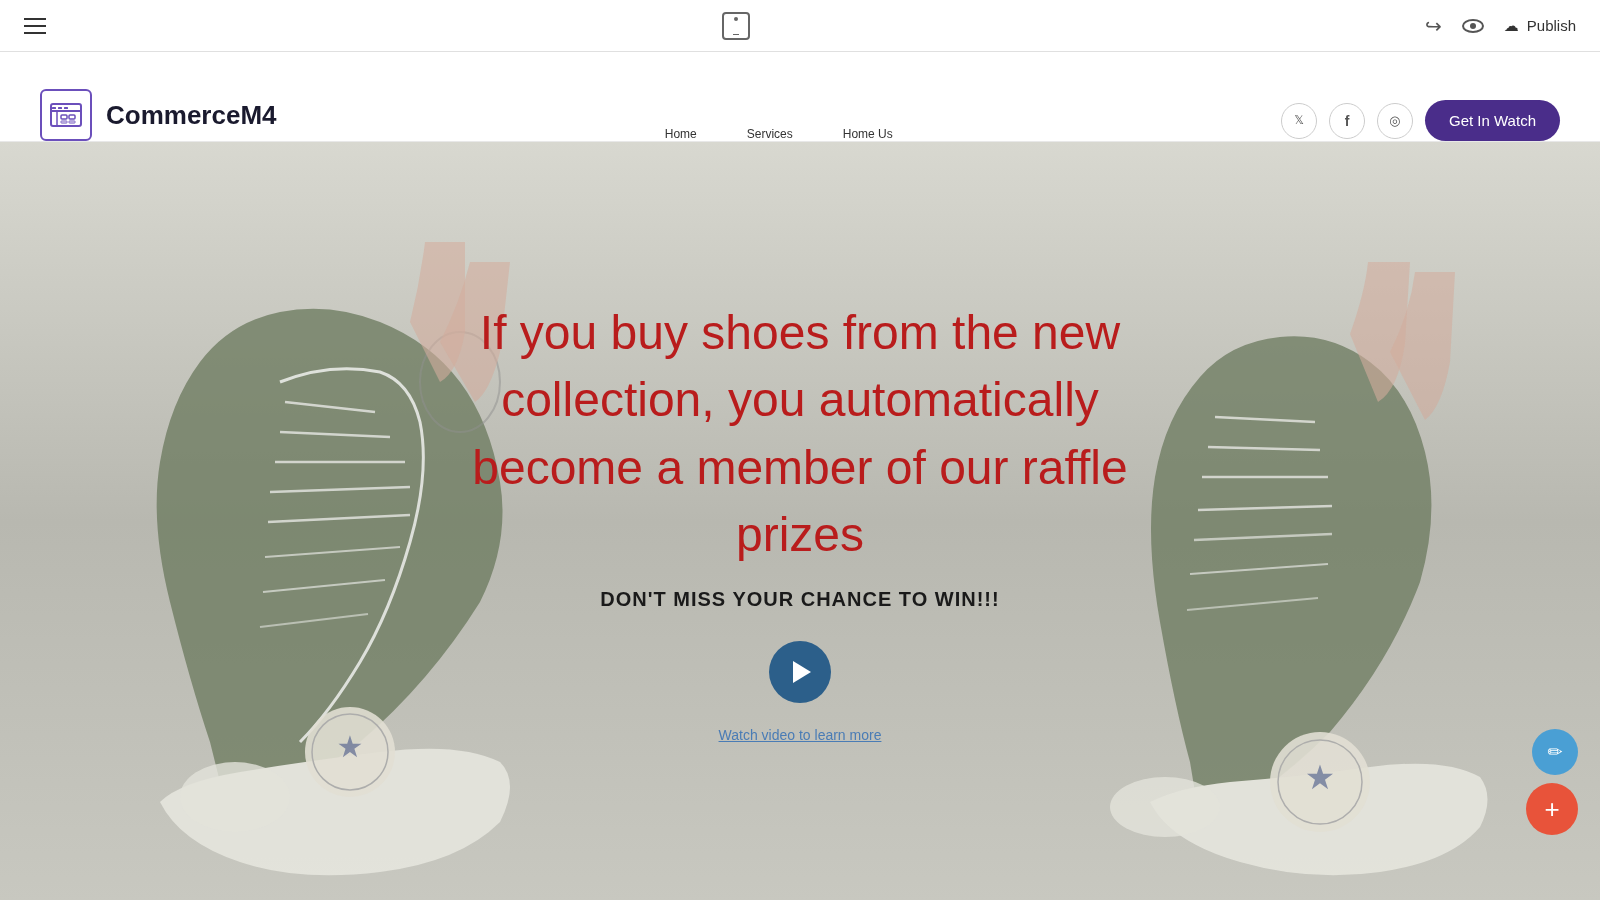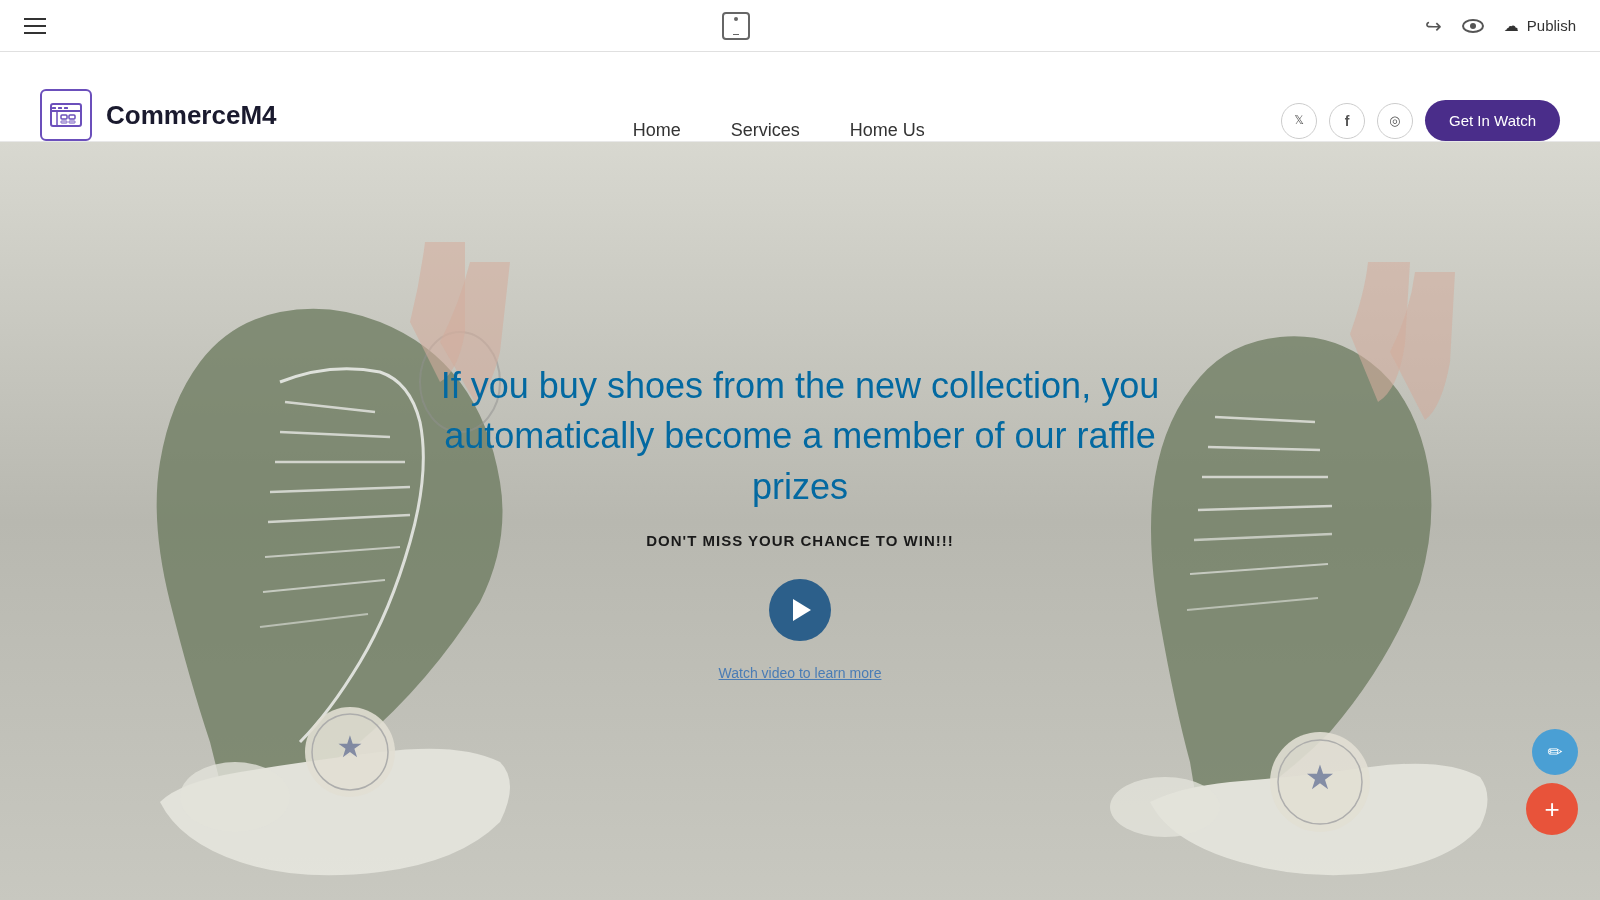--- a/index.html
+++ b/index.html
@@ -51,21 +51,21 @@
     .logo-area { display: flex; align-items: center; gap: 14px; }
     .logo-icon {
       width: 52px; height: 52px;
       border: 2px solid #6b4fbb;
       border-radius: 6px;
       display: flex; align-items: center; justify-content: center;
     }
     .logo-icon svg { width: 34px; height: 34px; }
     .logo-name { font-size: 26px; font-weight: 600; color: #1a1a2e; }
     .nav-links { display: flex; align-items: center; gap: 50px; }
-    .nav-link { font-size: 18px; color: #333; text-decoration: none; cursor: pointer; }
+    .nav-link { font-size: 12px; color: #333; text-decoration: none; cursor: pointer; }
     .nav-right { display: flex; align-items: center; gap: 12px; }
     .social-icon {
       width: 36px; height: 36px;
       border: 1.5px solid #ccc;
       border-radius: 50%;
       display: flex; align-items: center; justify-content: center;
       cursor: pointer; font-size: 14px; color: #555;
     }
     .get-in-touch-btn {
       background: #4a2d8a;
@@ -95,28 +95,28 @@
     }
 
     .hero-content {
       position: relative;
       z-index: 10;
       text-align: center;
       max-width: 800px;
       padding: 20px;
     }
     .hero-title {
-      font-size: 36px;
+      font-size: 48px;
       font-weight: 400;
-      color: #0369a1;
+      color: #b91c1c;
       line-height: 1.4;
       margin-bottom: 20px;
     }
     .hero-subtitle {
-      font-size: 15px;
+      font-size: 20px;
       font-weight: 700;
       color: #1a1a1a;
       letter-spacing: 1px;
       text-transform: uppercase;
       margin-bottom: 30px;
     }
     .play-button-wrap {
       display: flex;
       flex-direction: column;
       align-items: center;

